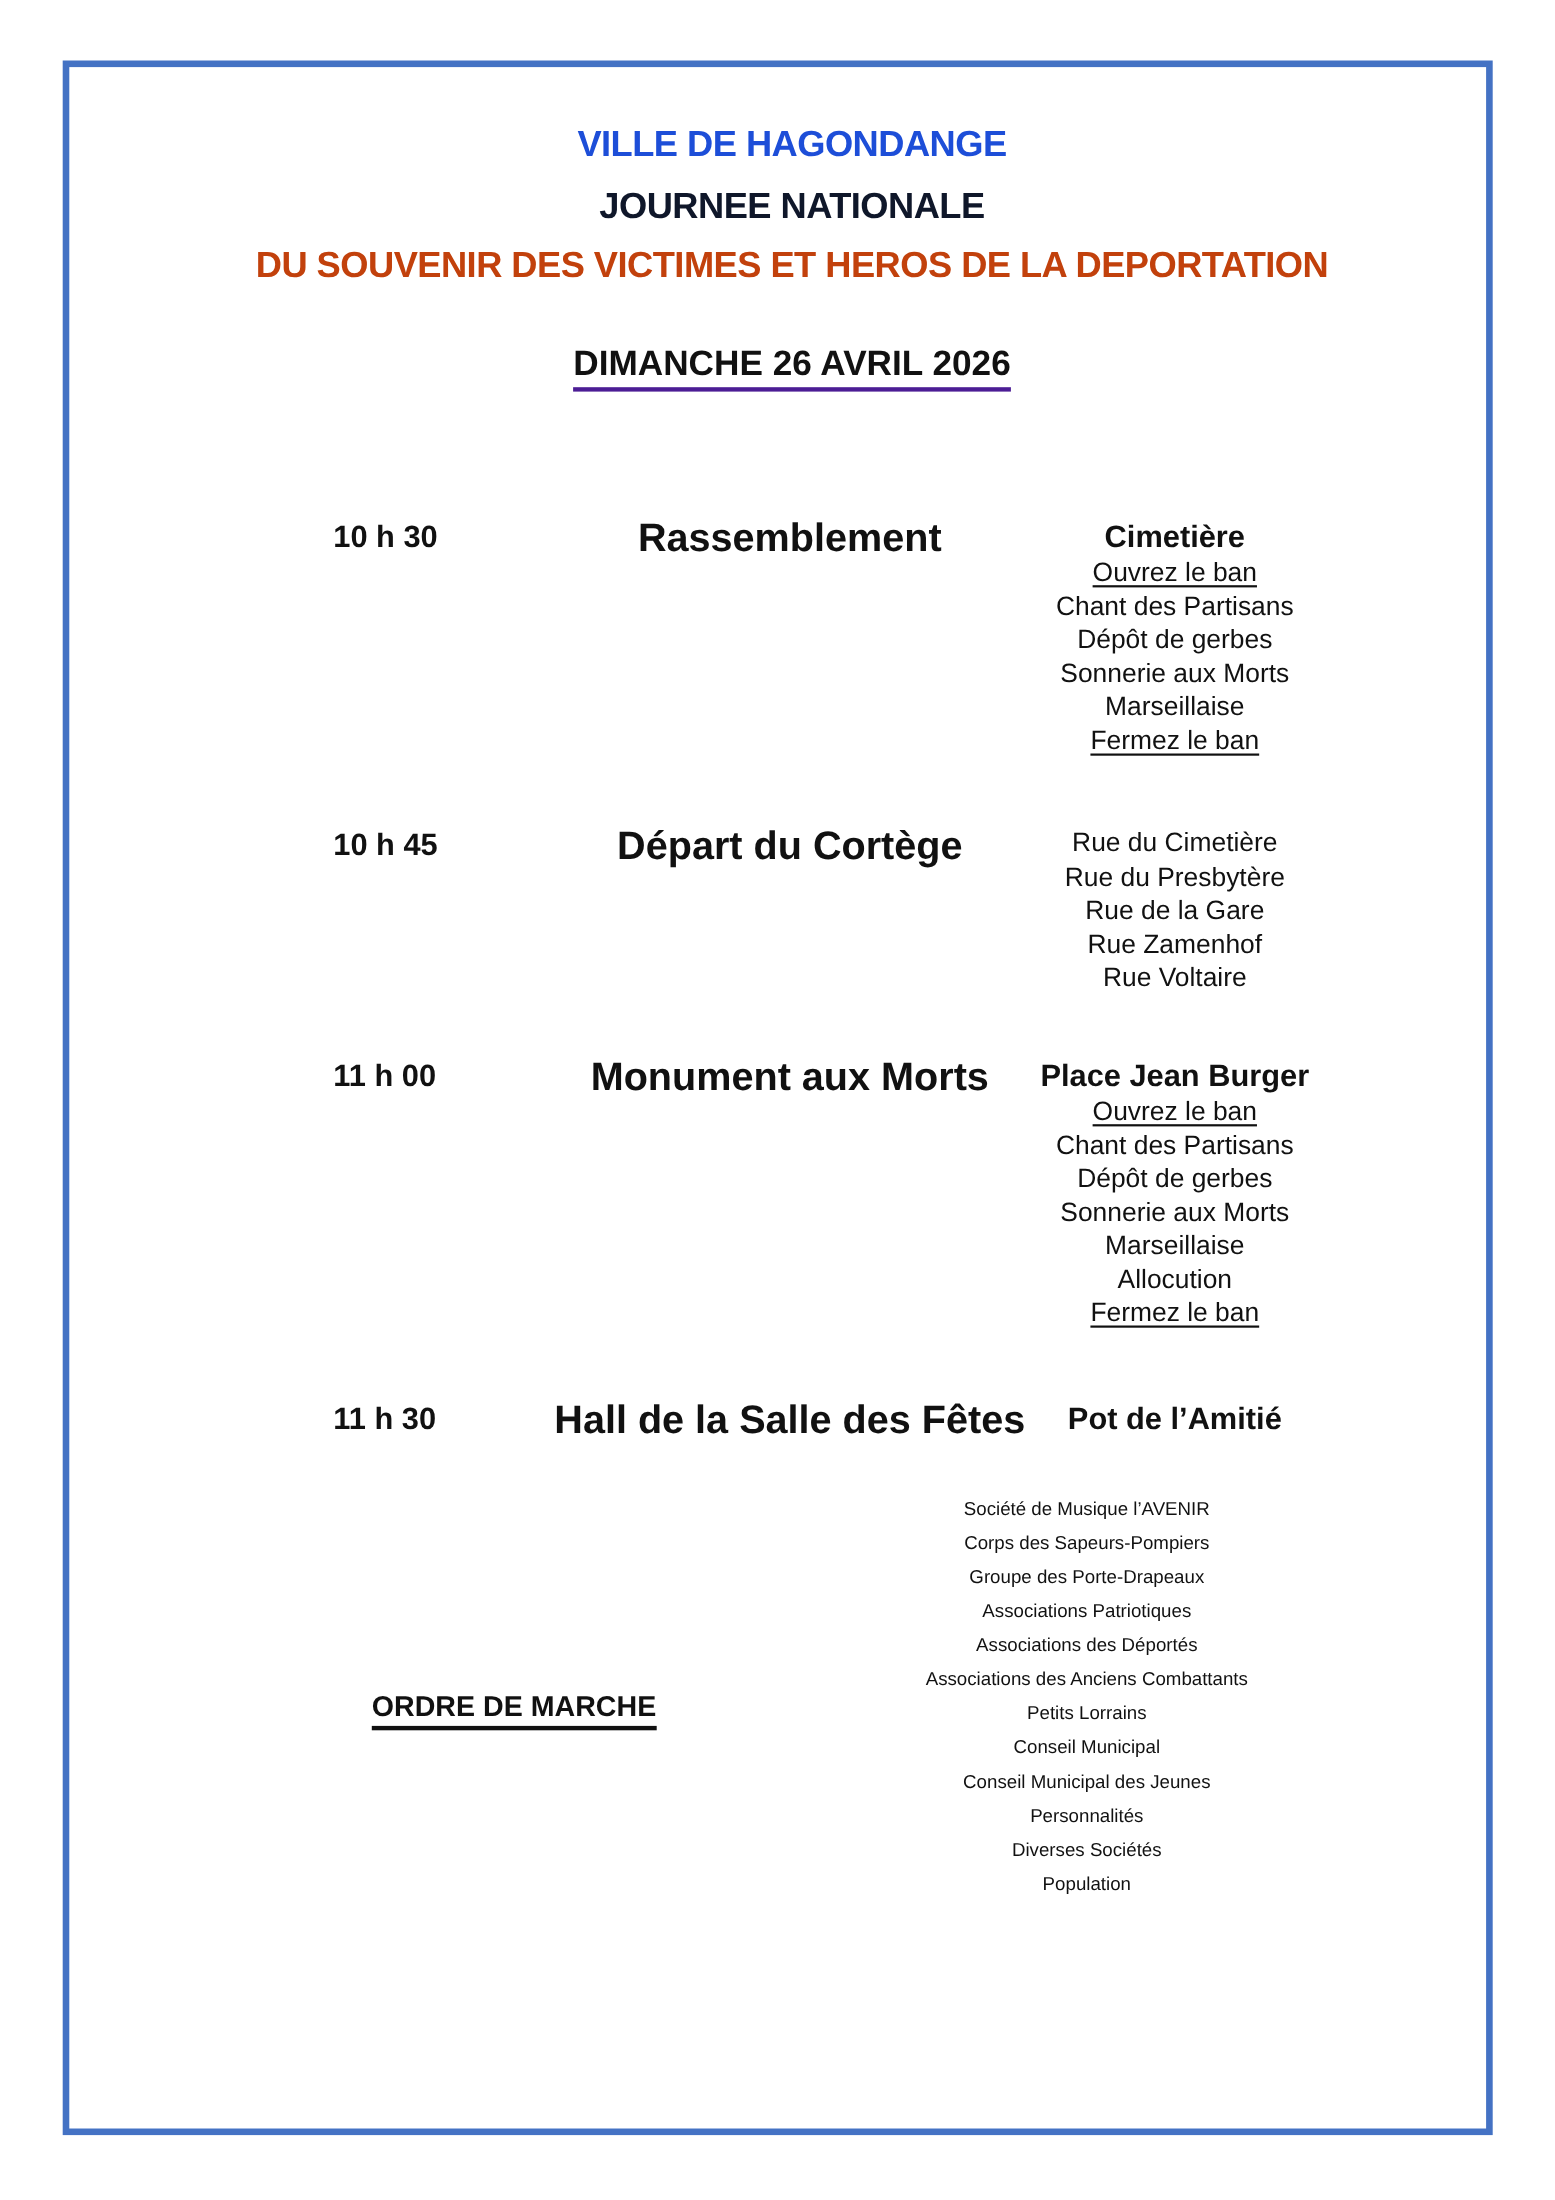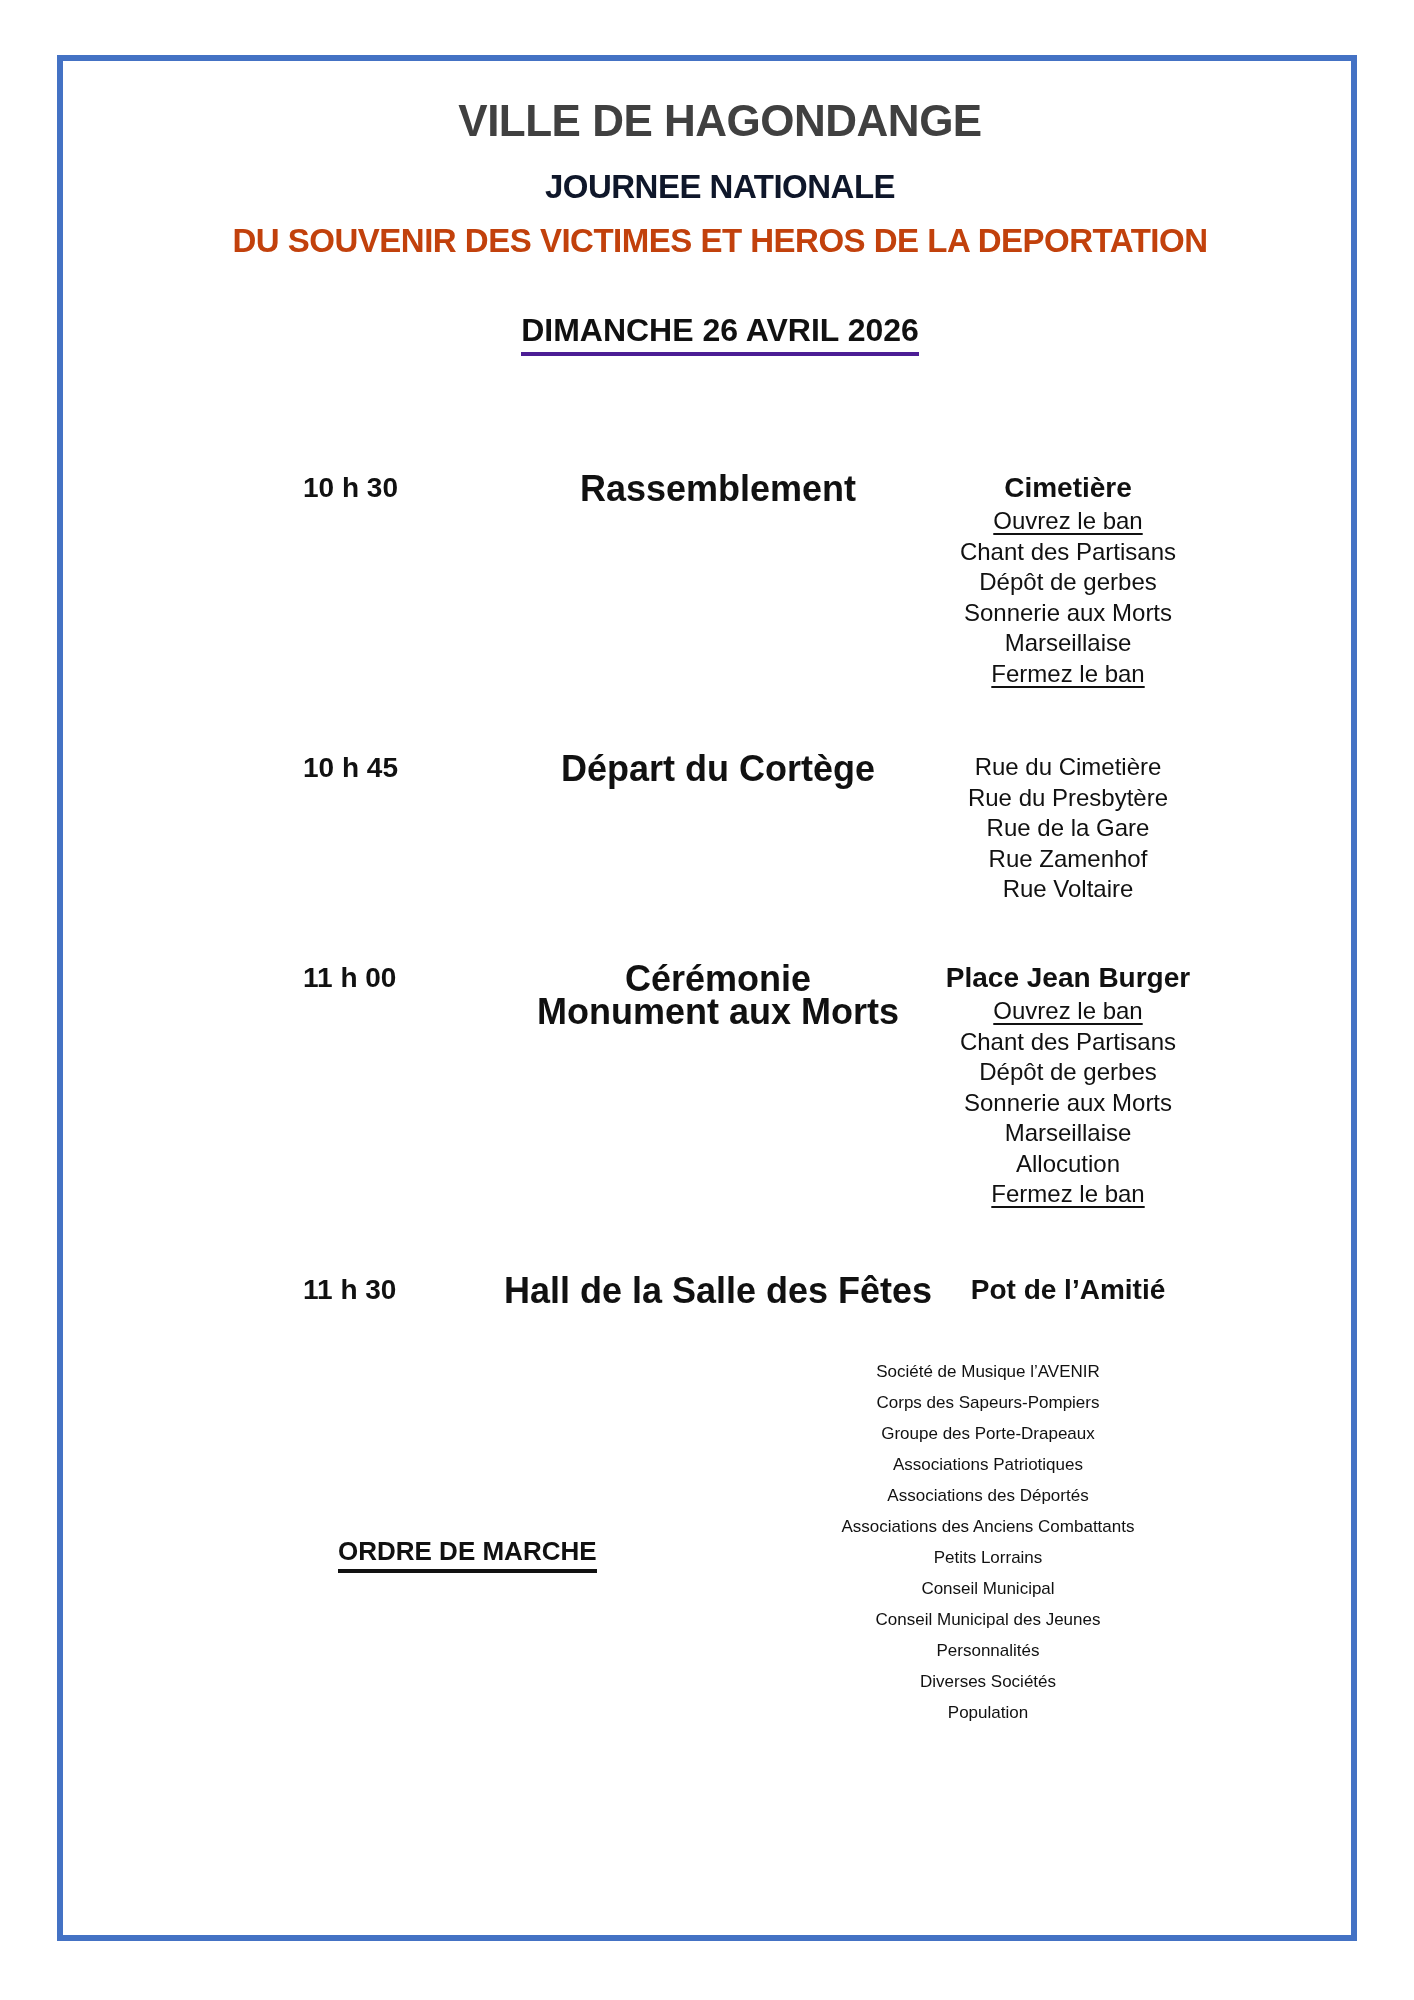--- a/index.html
+++ b/index.html
@@ -12,21 +12,21 @@
     overflow:hidden;
   }
   .frame{
     position:absolute;left:57px;top:55px;
     width:1300px;height:1886px;
     border:6px solid #4472C4;
     box-sizing:border-box;
   }
   
   .hline{position:absolute;left:25px;width:1390px;text-align:center;font-weight:bold;}
-  .h-city{top:96px;font-size:44px;letter-spacing:-0.5px;color:#404040;}
+  .h-city{top:112px;font-size:33px;letter-spacing:-0.5px;color:#1d4ed8;}
   .h-red1{top:168px;font-size:33px;letter-spacing:-0.5px;color:#0f172a;}
   .h-red2{top:222px;font-size:33px;letter-spacing:-0.5px;color:#c2410c;}
   .h-date{top:312px;font-size:32px;color:#111;}
   .h-date span{display:inline-block;border-bottom:4px solid #4c1d95;padding-bottom:3px;}
   
   .row{position:absolute;left:0;width:1414px;}
   .row-0{top:472px;}
   .row-1{top:752px;}
   .row-2{top:962px;}
   .row-3{top:1274px;}
@@ -97,21 +97,20 @@
             <div>Rue du Presbytère</div>
             <div>Rue de la Gare</div>
             <div>Rue Zamenhof</div>
             <div>Rue Voltaire</div>
           </div>
     </div>
   </div>
       <div class="row row-2">
     <div class="col-time">11 h 00</div>
     <div class="col-activity">
-          <div>Cérémonie</div>
           <div>Monument aux Morts</div>
         </div>
     <div class="col-location">
           <div class="loc-name">Place Jean Burger</div>
       <div class="loc-details">
             <div><span class="u">Ouvrez le ban</span></div>
             <div>Chant des Partisans</div>
             <div>Dépôt de gerbes</div>
             <div>Sonnerie aux Morts</div>
             <div>Marseillaise</div>

